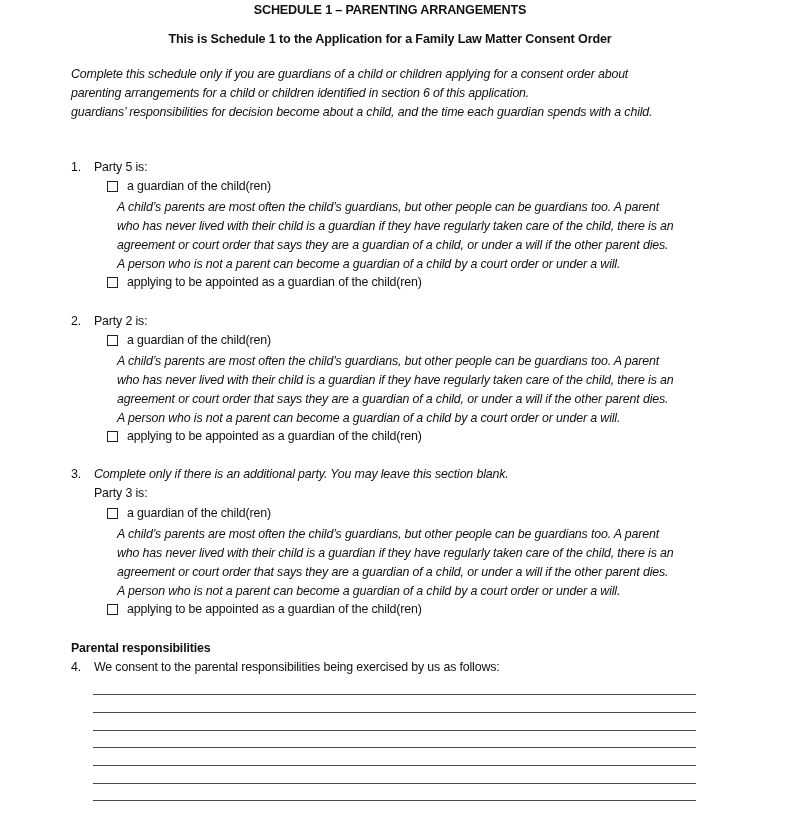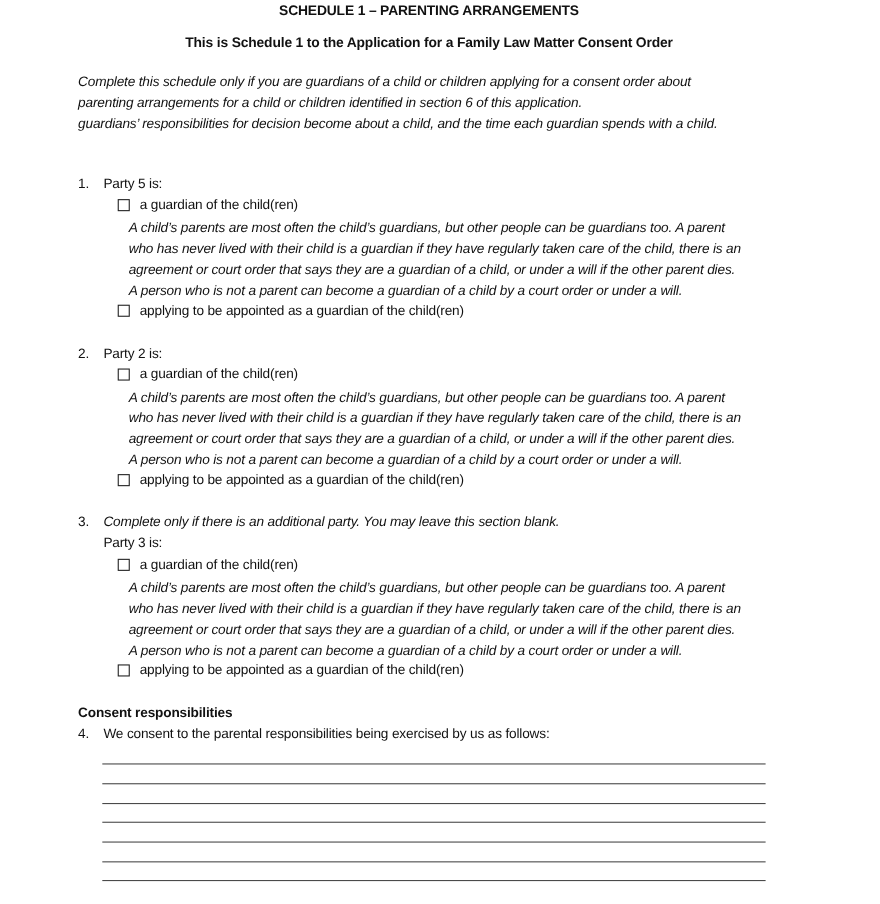--- a/index.html
+++ b/index.html
@@ -85,21 +85,21 @@
   <div>A child’s parents are most often the child’s guardians, but other people can be guardians too. A parent</div>
   <div>who has never lived with their child is a guardian if they have regularly taken care of the child, there is an</div>
   <div>agreement or court order that says they are a guardian of a child, or under a will if the other parent dies.</div>
   <div>A person who is not a parent can become a guardian of a child by a court order or under a will.</div>
 </div>
 <div class="opt" style="top:602px;">
   <span class="cb"></span>
   <span>applying to be appointed as a guardian of the child(ren)</span>
 </div>
 
-<div class="heading" style="top:641px;">Consent responsibilities</div>
+<div class="heading" style="top:641px;">Parental responsibilities</div>
 <div class="num" style="top:660px;">4.</div>
 <div class="qlabel" style="top:660px;">We consent to the parental responsibilities being exercised by us as follows:</div>
 
 <div class="ruled" style="top:694px;"></div>
 <div class="ruled" style="top:712px;"></div>
 <div class="ruled" style="top:730px;"></div>
 <div class="ruled" style="top:747px;"></div>
 <div class="ruled" style="top:765px;"></div>
 <div class="ruled" style="top:783px;"></div>
 <div class="ruled" style="top:800px;"></div>

